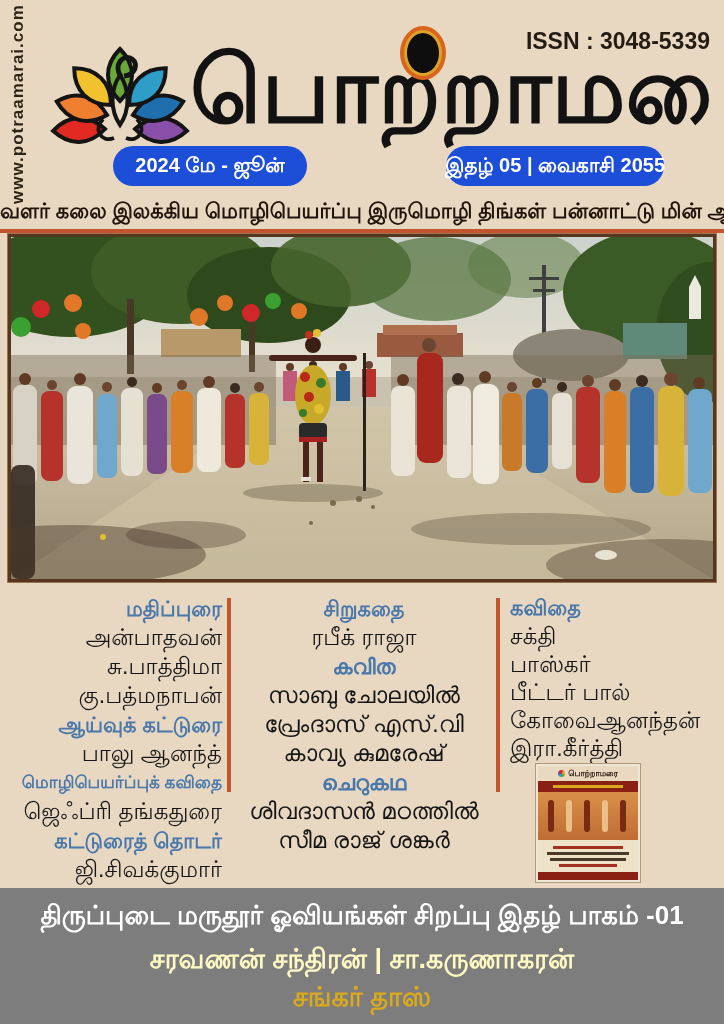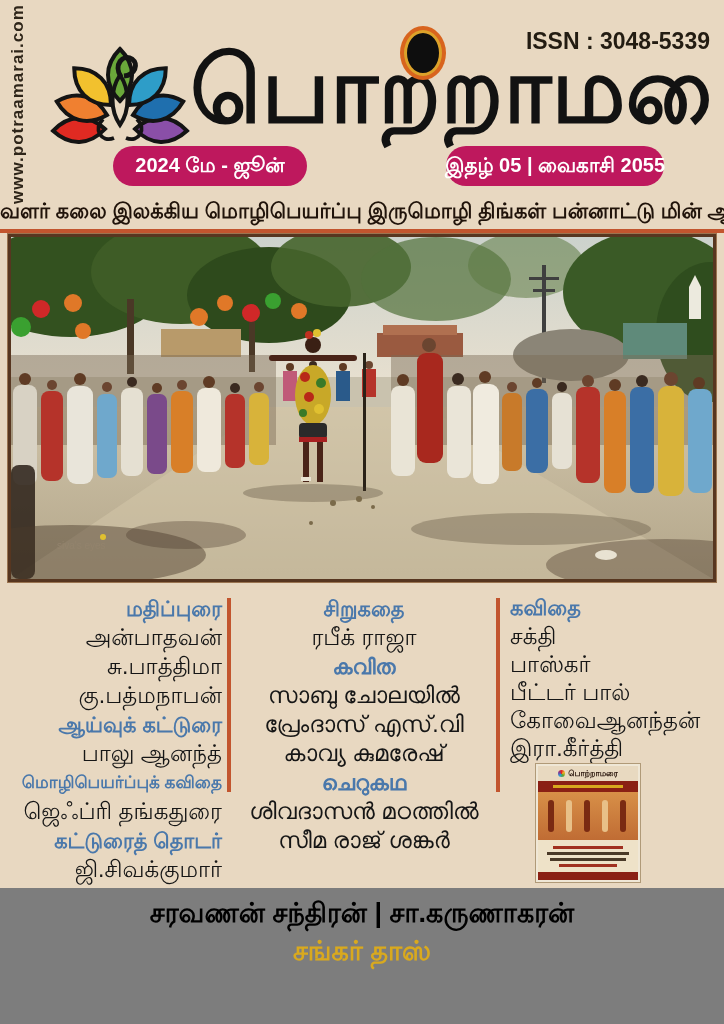--- a/index.html
+++ b/index.html
@@ -26,21 +26,21 @@
     position:absolute;left:404px;top:30px;width:32px;height:40px;
     background:#0e0e0e;border:3px solid #dca22a;border-radius:50%;
     box-shadow:0 0 0 4px #d8641e;
   }
   .issn{
     position:absolute;right:14px;top:28px;
     font-size:23px;font-weight:bold;color:#231c12;white-space:nowrap;
   }
   .badge{
     position:absolute;top:146px;height:40px;border-radius:20px;
-    background:#be185d;color:#ffffff;font-size:20px;font-weight:bold;
+    background:#1d4ed8;color:#ffffff;font-size:20px;font-weight:bold;
     display:flex;align-items:center;justify-content:center;
     white-space:nowrap;padding:0 14px;box-sizing:border-box;
   }
   .badge-left{left:113px;width:194px;}
   .badge-right{left:446px;width:218px;}
   .tagline{
     position:absolute;left:0;top:199px;width:724px;
     font-size:21px;font-weight:bold;color:#20130a;text-align:center;
     white-space:nowrap;overflow:hidden;
   }
@@ -88,21 +88,21 @@
   .thumb-text i:nth-child(2){width:82%;background:#4a3a28;}
   .thumb-text i:nth-child(3){width:76%;background:#4a3a28;}
   .thumb-text i:nth-child(4){width:58%;background:#a03020;}
   .thumb-foot{height:8px;background:#8a2014;margin-top:auto;}
   
   .footer{
     position:absolute;left:0;top:888px;width:724px;height:136px;
     background:#7d7d7d;text-align:center;
   }
   .footer-line1{margin-top:12px;font-size:26px;font-weight:bold;color:#ffffff;white-space:nowrap;}
-  .footer-line2{margin-top:10px;font-size:27px;font-weight:bold;color:#000000;white-space:nowrap;}
+  .footer-line2{margin-top:10px;font-size:27px;font-weight:bold;color:#fef9c3;white-space:nowrap;}
   .footer-line3{margin-top:4px;font-size:27px;font-weight:bold;color:#d9a91e;white-space:nowrap;}
 </style>
 </head>
 <body>
 
 <div id="page">
 
   <div class="site-vertical">www.potraamarai.com</div>
 
   <svg class="logo" viewBox="0 0 150 130">
@@ -339,17 +339,18 @@
     <div class="thumb-text">
         <i></i>
         <i></i>
         <i></i>
         <i></i>
       </div>
     <div class="thumb-foot"></div>
   </div>
 
   <div class="footer">
+    <div class="footer-line1">திருப்புடை மருதூர் ஓவியங்கள் சிறப்பு இதழ் பாகம் -01</div>
     <div class="footer-line2">சரவணன் சந்திரன் |  சா.கருணாகரன்</div>
     <div class="footer-line3">சங்கர் தாஸ்</div>
   </div>
 
 </div>
 
 </body></html>

